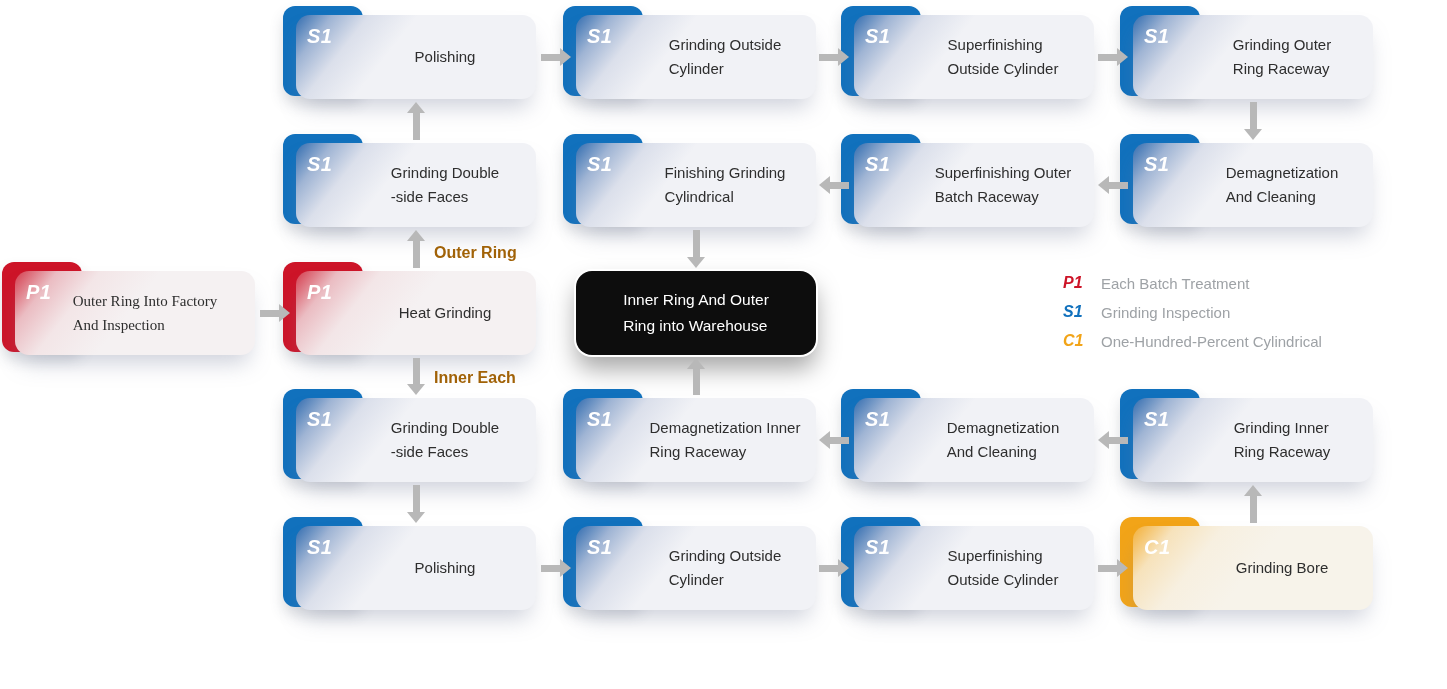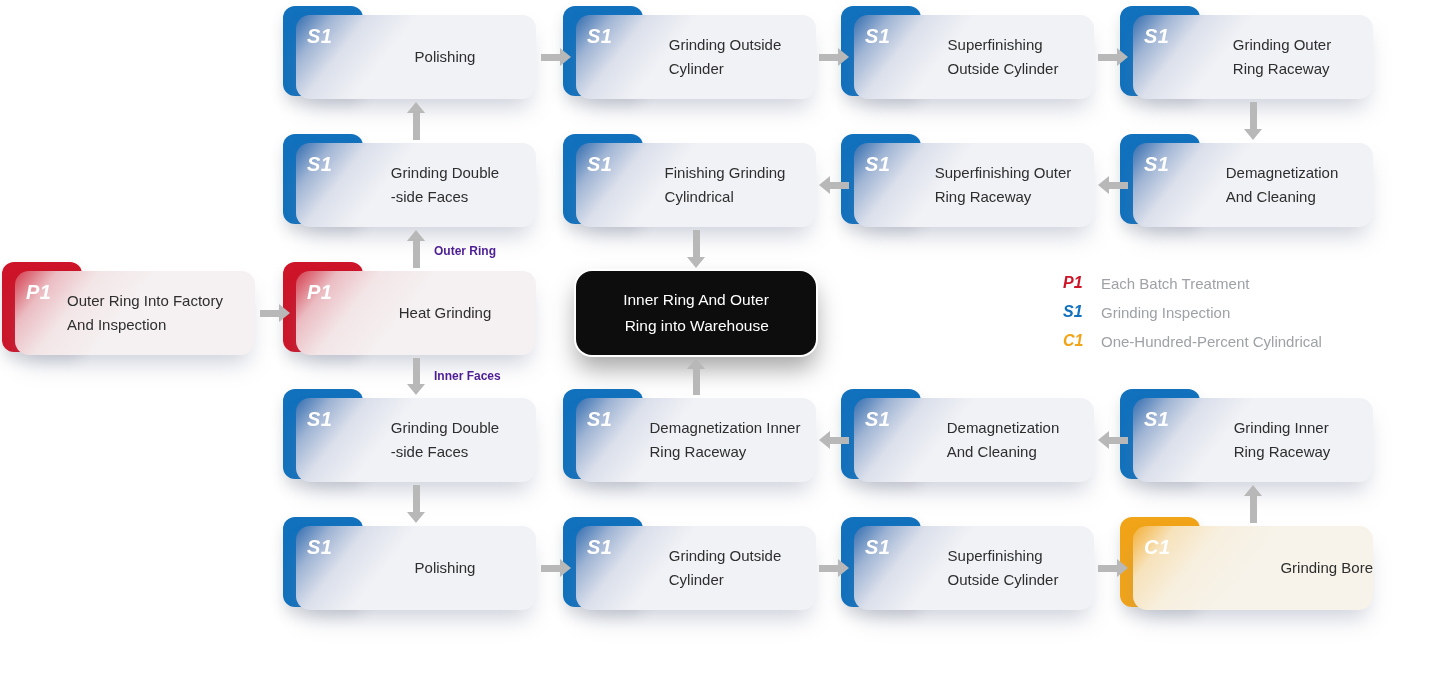--- a/index.html
+++ b/index.html
@@ -23,49 +23,49 @@
   .tone-blue .card { background:
       linear-gradient(128deg, rgba(23,90,166,0.88) 0%, rgba(58,104,170,0.45) 12%,
                       rgba(120,140,185,0.18) 24%, rgba(241,242,246,0) 40%), #f1f2f6; }
   .tone-red .tab { background:#cd1428; }
   .tone-red .card { background:
       linear-gradient(128deg, rgba(205,20,40,0.82) 0%, rgba(215,90,105,0.35) 14%,
                       rgba(232,170,175,0.16) 28%, rgba(0,0,0,0) 48%), #f5f1f2; }
   .tone-orange .tab { background:#f2a418; }
   .tone-orange .card { background:
       linear-gradient(128deg, rgba(243,164,24,0.85) 0%, rgba(246,195,100,0.35) 14%,
-                      rgba(248,225,180,0.18) 30%, rgba(0,0,0,0) 50%), #f7f3ea; justify-content: flex-end; }
-
-  .node.start .card { padding-left:20px; }
+                      rgba(248,225,180,0.18) 30%, rgba(0,0,0,0) 50%), #f7f3ea; }
+
+  .node.start .card { padding-left:20px;font-family:Liberation Serif, serif; }
 
   
   .warehouse { position:absolute; left:576px; top:271px; width:240px; height:84px;
                background:#0d0d0d; border-radius:16px; color:#ffffff;
-               display:flex; align-items:center; justify-content:center; text-align:right;
+               display:flex; align-items:center; justify-content:center; text-align:left;
                box-shadow:0 0 0 2px #ffffff, 0 14px 24px rgba(0,0,0,0.35); }
   .warehouse .wh-label { font-size:15.5px; line-height:1.65; white-space:pre-line; }
 
   
   .ar { position:absolute; }
   .ar::before, .ar::after { content:""; position:absolute; }
   .ar.r::before { left:0; right:10px; top:50%; margin-top:-3.5px; height:7px; background:#b8b8b8; }
   .ar.r::after  { right:0; top:50%; margin-top:-9px;
                   border-left:11px solid #b8b8b8; border-top:9px solid transparent; border-bottom:9px solid transparent; }
   .ar.l::before { left:10px; right:0; top:50%; margin-top:-3.5px; height:7px; background:#b8b8b8; }
   .ar.l::after  { left:0; top:50%; margin-top:-9px;
                   border-right:11px solid #b8b8b8; border-top:9px solid transparent; border-bottom:9px solid transparent; }
   .ar.u::before { top:10px; bottom:0; left:50%; margin-left:-3.5px; width:7px; background:#b8b8b8; }
   .ar.u::after  { top:0; left:50%; margin-left:-9px;
                   border-bottom:11px solid #b8b8b8; border-left:9px solid transparent; border-right:9px solid transparent; }
   .ar.d::before { top:0; bottom:10px; left:50%; margin-left:-3.5px; width:7px; background:#b8b8b8; }
   .ar.d::after  { bottom:0; left:50%; margin-left:-9px;
                   border-top:11px solid #b8b8b8; border-left:9px solid transparent; border-right:9px solid transparent; }
 
   
-  .flow-label { position:absolute; font-size:12px; font-weight:700; color:#4c1d95; }
+  .flow-label { position:absolute; font-size:16px; font-weight:700; color:#a16207; }
 
   
   .legend { position:absolute; left:1063px; top:274px; }
   .legend-row { display:flex; align-items:center; margin-bottom:11px; }
   .legend-code { width:38px; font-weight:700; font-style:italic; font-size:16px; }
   .legend-label { font-size:15px; color:#9ea2a6; }
   .c-red { color:#cd1428; } .c-blue { color:#1171bd; } .c-orange { color:#f2a418; }
 </style>
 </head>
 <body>
@@ -122,21 +122,21 @@
       <div class="card-label">Finishing Grinding
 Cylindrical</div>
     </div>
     <div class="badge">S1</div>
   </div>
 
   <div class="node tone-blue" style="left:854px;top:143px">
     <div class="tab"></div>
     <div class="card">
       <div class="card-label">Superfinishing Outer
-Ring Raceway</div>
+Batch Raceway</div>
     </div>
     <div class="badge">S1</div>
   </div>
 
   <div class="node tone-blue" style="left:1133px;top:143px">
     <div class="tab"></div>
     <div class="card">
       <div class="card-label">Demagnetization
 And Cleaning</div>
     </div>
@@ -254,21 +254,21 @@
   <div class="ar u" style="left:407px;top:102px;width:18px;height:38px"></div>
   <div class="ar u" style="left:407px;top:230px;width:18px;height:38px"></div>
   <div class="ar d" style="left:1244px;top:102px;width:18px;height:38px"></div>
   <div class="ar d" style="left:687px;top:230px;width:18px;height:38px"></div>
   <div class="ar d" style="left:407px;top:358px;width:18px;height:37px"></div>
   <div class="ar d" style="left:407px;top:485px;width:18px;height:38px"></div>
   <div class="ar u" style="left:1244px;top:485px;width:18px;height:38px"></div>
   <div class="ar u" style="left:687px;top:358px;width:18px;height:37px"></div>
 
   <div class="flow-label" style="left:434px;top:244px">Outer Ring</div>
-  <div class="flow-label" style="left:434px;top:369px">Inner Faces</div>
+  <div class="flow-label" style="left:434px;top:369px">Inner Each</div>
 
   <div class="legend">
     <div class="legend-row">
       <span class="legend-code c-red">P1</span>
       <span class="legend-label">Each Batch Treatment</span>
     </div>
     <div class="legend-row">
       <span class="legend-code c-blue">S1</span>
       <span class="legend-label">Grinding Inspection</span>
     </div>

